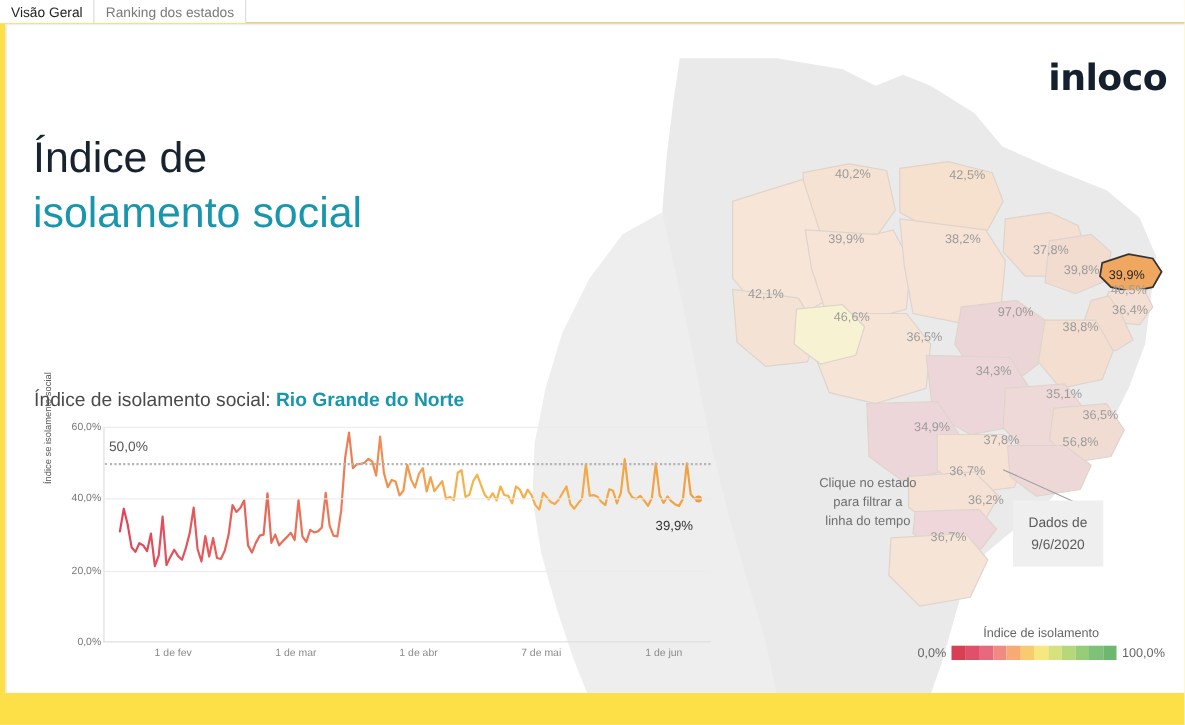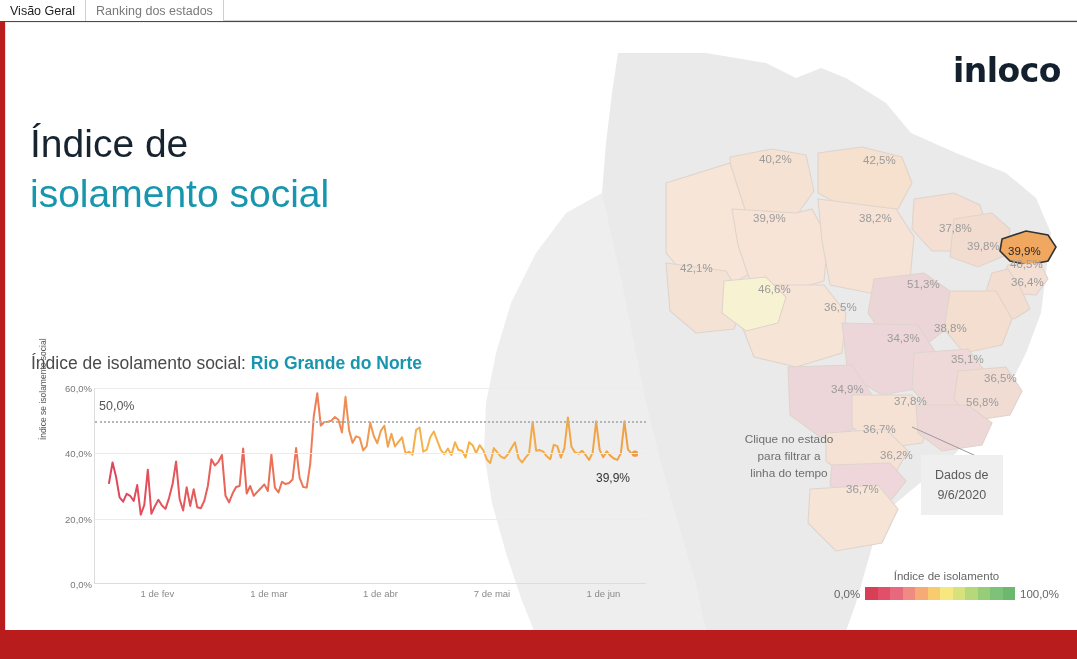--- a/index.html
+++ b/index.html
@@ -3,21 +3,21 @@
 <meta charset="utf-8">
 <title>Índice de isolamento social</title>
 <style>
   * { box-sizing: border-box; margin: 0; padding: 0; }
   html, body {
     width: 1077px; height: 659px;
     background: #ffffff;
     font-family: "Liberation Sans", sans-serif;
     overflow: hidden;
   }
-  #app { position: relative; width: 1077px; height: 659px; background:#b91c1c; }
+  #app { position: relative; width: 1077px; height: 659px; background:#fde047; }
 
   
   .tabbar {
     position: absolute; left:0; top:0; width:1077px; height:21px;
     background:#ffffff; border-bottom:1px solid #cfcfcf;
     display:flex; align-items:stretch;
   }
   .tab {
     display:flex; align-items:center; padding:0 10px;
     font-size:12.5px; color:#333; height:21px; cursor:pointer;
@@ -206,24 +206,24 @@
       <div class="map-labels">
           <div class="map-label" style="left: 753px; top: 130px;">40,2%</div>
           <div class="map-label" style="left: 857px; top: 131px;">42,5%</div>
           <div class="map-label" style="left: 747px; top: 189px;">39,9%</div>
           <div class="map-label" style="left: 853px; top: 189px;">38,2%</div>
           <div class="map-label" style="left: 933px; top: 199px;">37,8%</div>
           <div class="map-label" style="left: 961px; top: 217px;">39,8%</div>
           <div class="map-label" style="left: 674px; top: 239px;">42,1%</div>
           <div class="map-label" style="left: 1004px; top: 235px;">40,5%</div>
           <div class="map-label" style="left: 752px; top: 260px;">46,6%</div>
-          <div class="map-label" style="left: 901px; top: 255px;">51,3%</div>
+          <div class="map-label" style="left: 901px; top: 255px;">97,0%</div>
           <div class="map-label" style="left: 1005px; top: 253px;">36,4%</div>
           <div class="map-label" style="left: 818px; top: 278px;">36,5%</div>
-          <div class="map-label" style="left: 928px; top: 269px; margin-top: 30px;">38,8%</div>
+          <div class="map-label" style="left: 960px; top: 269px;">38,8%</div>
           <div class="map-label" style="left: 881px; top: 309px;">34,3%</div>
           <div class="map-label" style="left: 945px; top: 330px;">35,1%</div>
           <div class="map-label" style="left: 978px; top: 349px;">36,5%</div>
           <div class="map-label" style="left: 825px; top: 360px;">34,9%</div>
           <div class="map-label" style="left: 888px; top: 372px;">37,8%</div>
           <div class="map-label" style="left: 960px; top: 373px;">56,8%</div>
           <div class="map-label" style="left: 857px; top: 400px;">36,7%</div>
           <div class="map-label" style="left: 874px; top: 426px;">36,2%</div>
           <div class="map-label" style="left: 840px; top: 460px;">36,7%</div>
         </div>

